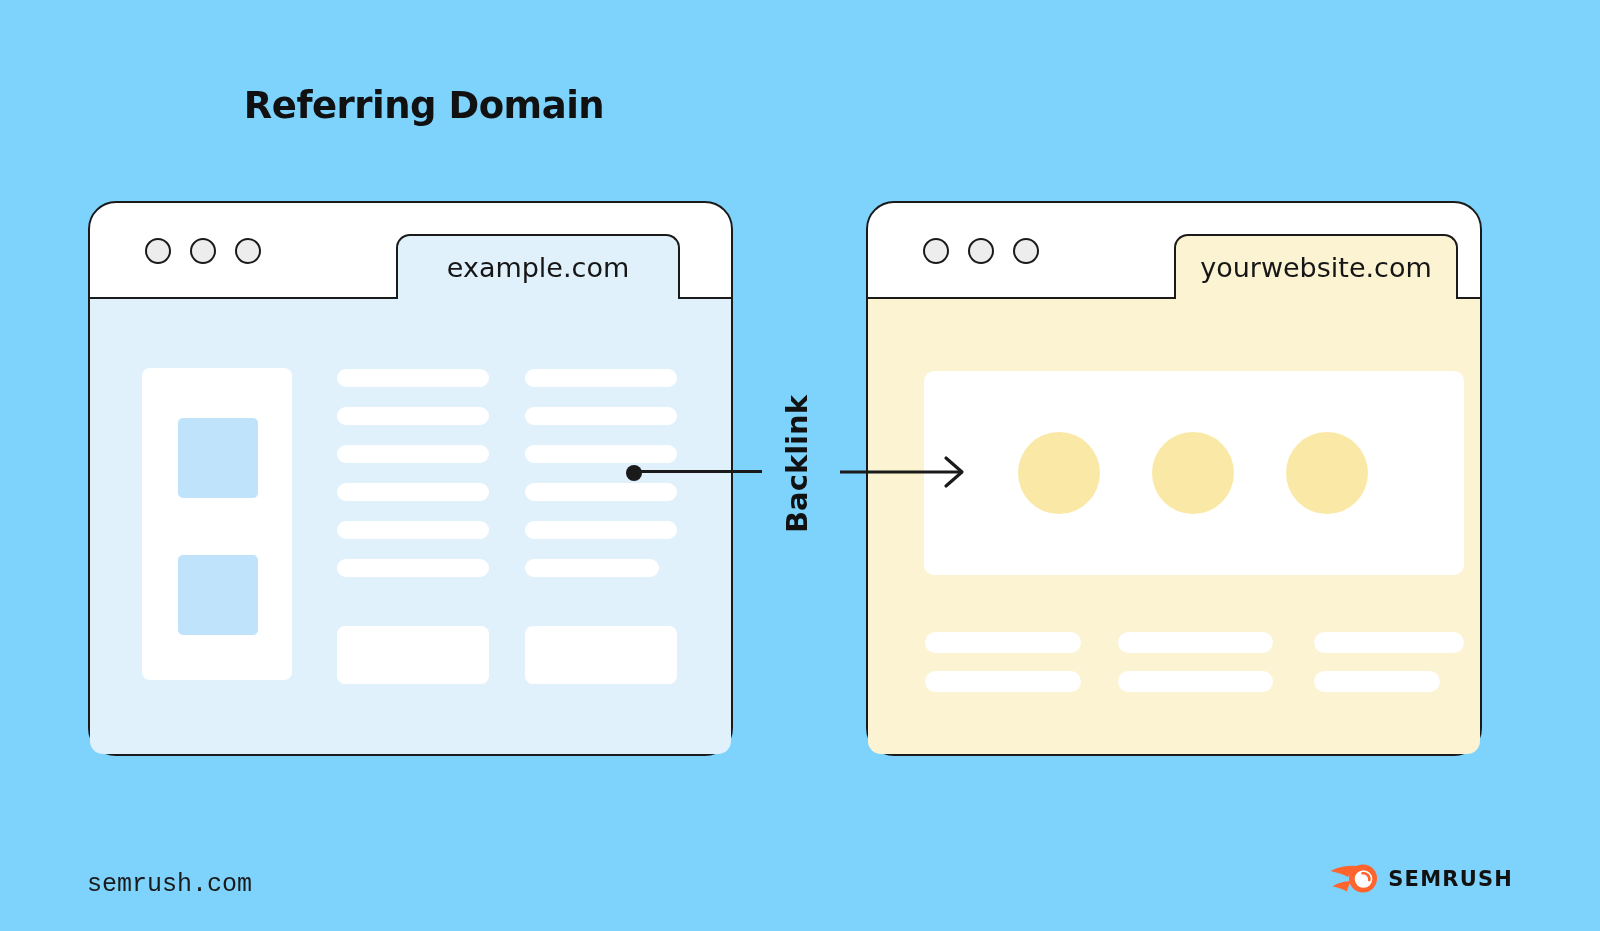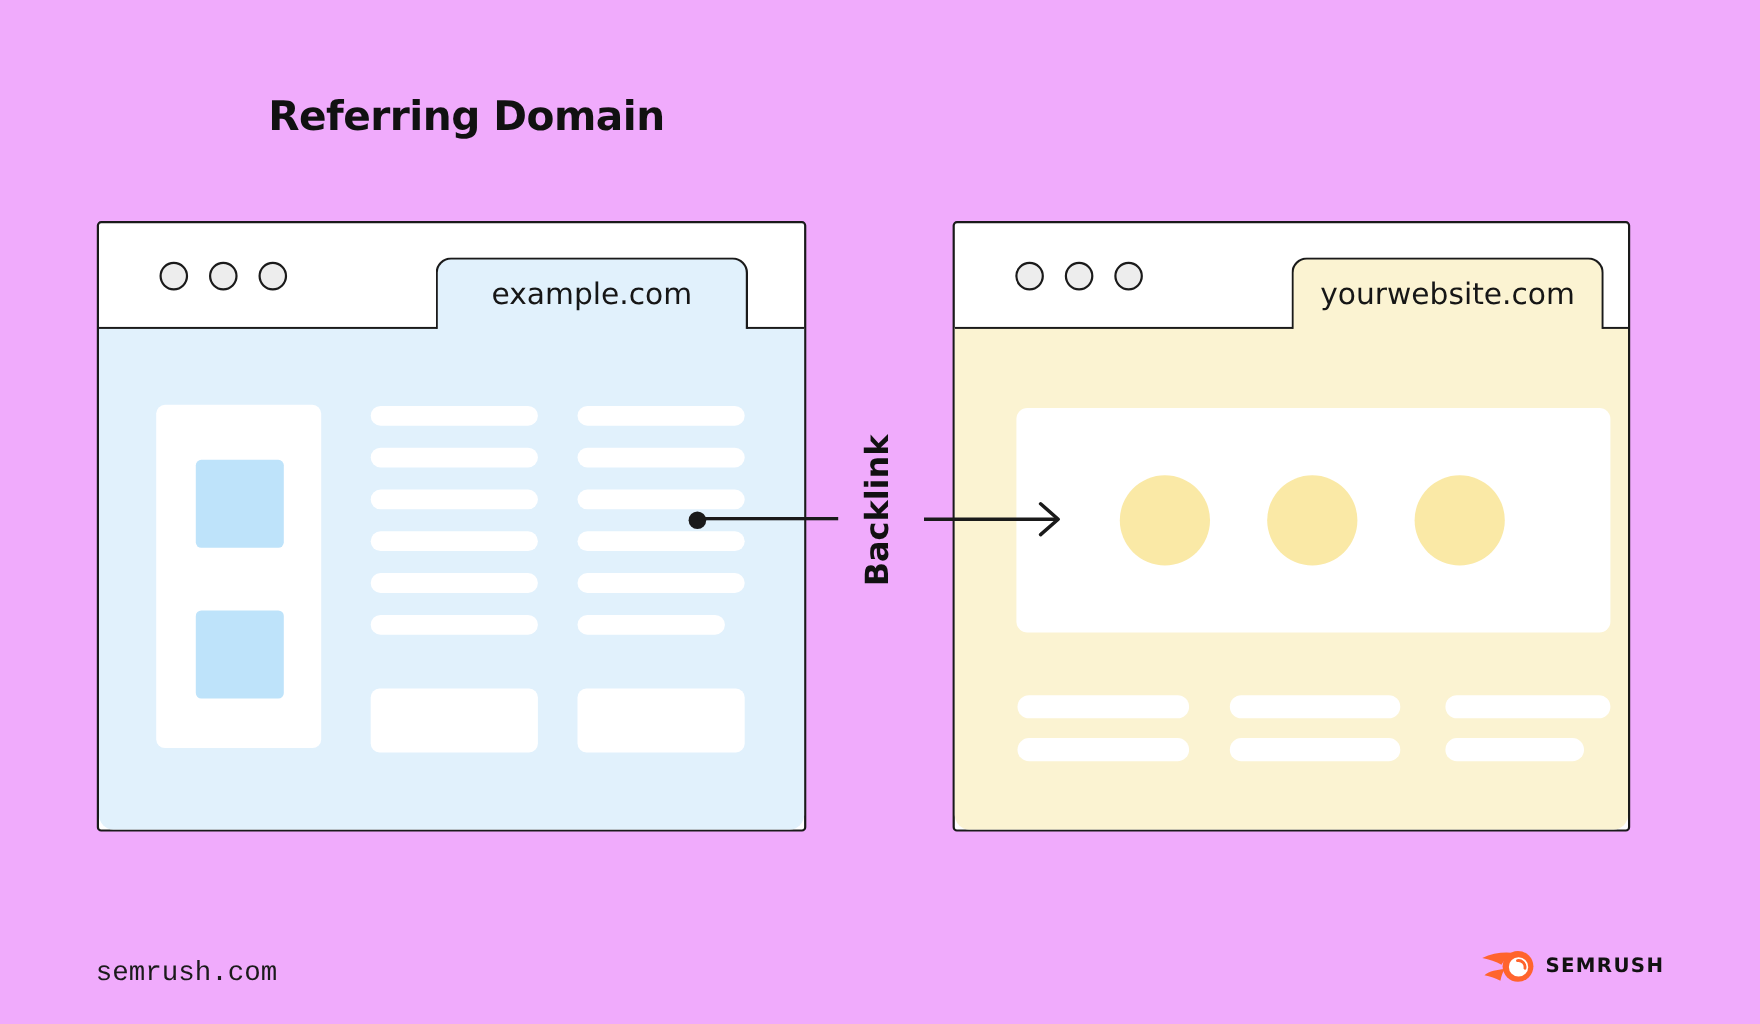--- a/index.html
+++ b/index.html
@@ -1,27 +1,27 @@
 <!DOCTYPE html>
 <html style="--ink: #1a1a1a; --blue-bg: #E1F1FC; --blue-accent: #BEE3FA; --yellow-bg: #FBF3D2; --yellow-accent: #FAE9A6; --link: #4C5FE6; --dot-fill: #EDEDED; --brand-orange: #FF642D;"><head>
 <meta charset="utf-8">
 <style>
   html,body{margin:0;padding:0;background:#fff;}
   .canvas{
-    position:relative;width:1600px;height:931px;background:#f0abfc;overflow:hidden;
+    position:relative;width:1600px;height:931px;background:#7dd3fc;overflow:hidden;
     font-family:"DejaVu Sans","Liberation Sans",sans-serif;color:var(--ink,#1a1a1a);
   }
   .title{
     position:absolute;top:84px;transform:translateX(-50%);
     font-size:37px;font-weight:700;letter-spacing:-0.5px;color:#111;white-space:nowrap;
   }
   
   .window{
     position:absolute;top:201px;width:645px;height:555px;background:#fff;
-    border:2px solid var(--ink,#1a1a1a);border-radius:4px;box-sizing:border-box;
+    border:2px solid var(--ink,#1a1a1a);border-radius:28px;box-sizing:border-box;
   }
   .win-body{
     position:absolute;left:0;right:0;top:94px;bottom:0;z-index:1;
     border-top:2px solid var(--ink,#1a1a1a);border-radius:0 0 13px 13px;box-sizing:border-box;
   }
   .blue .win-body, .blue .tab{background:var(--blue-bg,#E1F1FC);}
   .yellow .win-body, .yellow .tab{background:var(--yellow-bg,#FBF3D2);}
   .ctl-dot{
     position:absolute;top:35px;width:26px;height:26px;border-radius:50%;
     background:var(--dot-fill,#EDEDED);border:2px solid var(--ink,#1a1a1a);box-sizing:border-box;z-index:2;
@@ -50,21 +50,21 @@
   .bl-dot{position:absolute;left:626px;top:465px;width:16px;height:16px;border-radius:50%;background:var(--ink,#1a1a1a);z-index:6;}
   .bl-line{position:absolute;left:634px;top:470px;width:128px;height:3px;background:var(--ink,#1a1a1a);z-index:6;}
   .bl-label{
     position:absolute;left:797px;top:464px;transform:translate(-50%,-50%) rotate(-90deg);
     font-size:29px;font-weight:600;color:#111;white-space:nowrap;z-index:6;
   }
   .bl-arrow{position:absolute;left:840px;top:450px;z-index:6;}
   
   .footer-site{position:absolute;left:87px;top:870px;font-family:Liberation Mono, monospace;font-size:25px;color:#1b1b1b;}
   .brand{position:absolute;right:87px;top:862px;display:flex;align-items:center;gap:8px;}
-  .brand-word{font-size:18px;font-weight:800;letter-spacing:1.2px;color:#121212;}
+  .brand-word{font-size:21px;font-weight:800;letter-spacing:1.2px;color:#121212;}
 </style>
 </head>
 <body>
 
 <div class="canvas">
 
   <div class="title" style="left:424px">Referring Domain</div>
 
   <div class="window blue" style="left:88px">
     <div class="ctl-dot" style="left:55px"></div>

